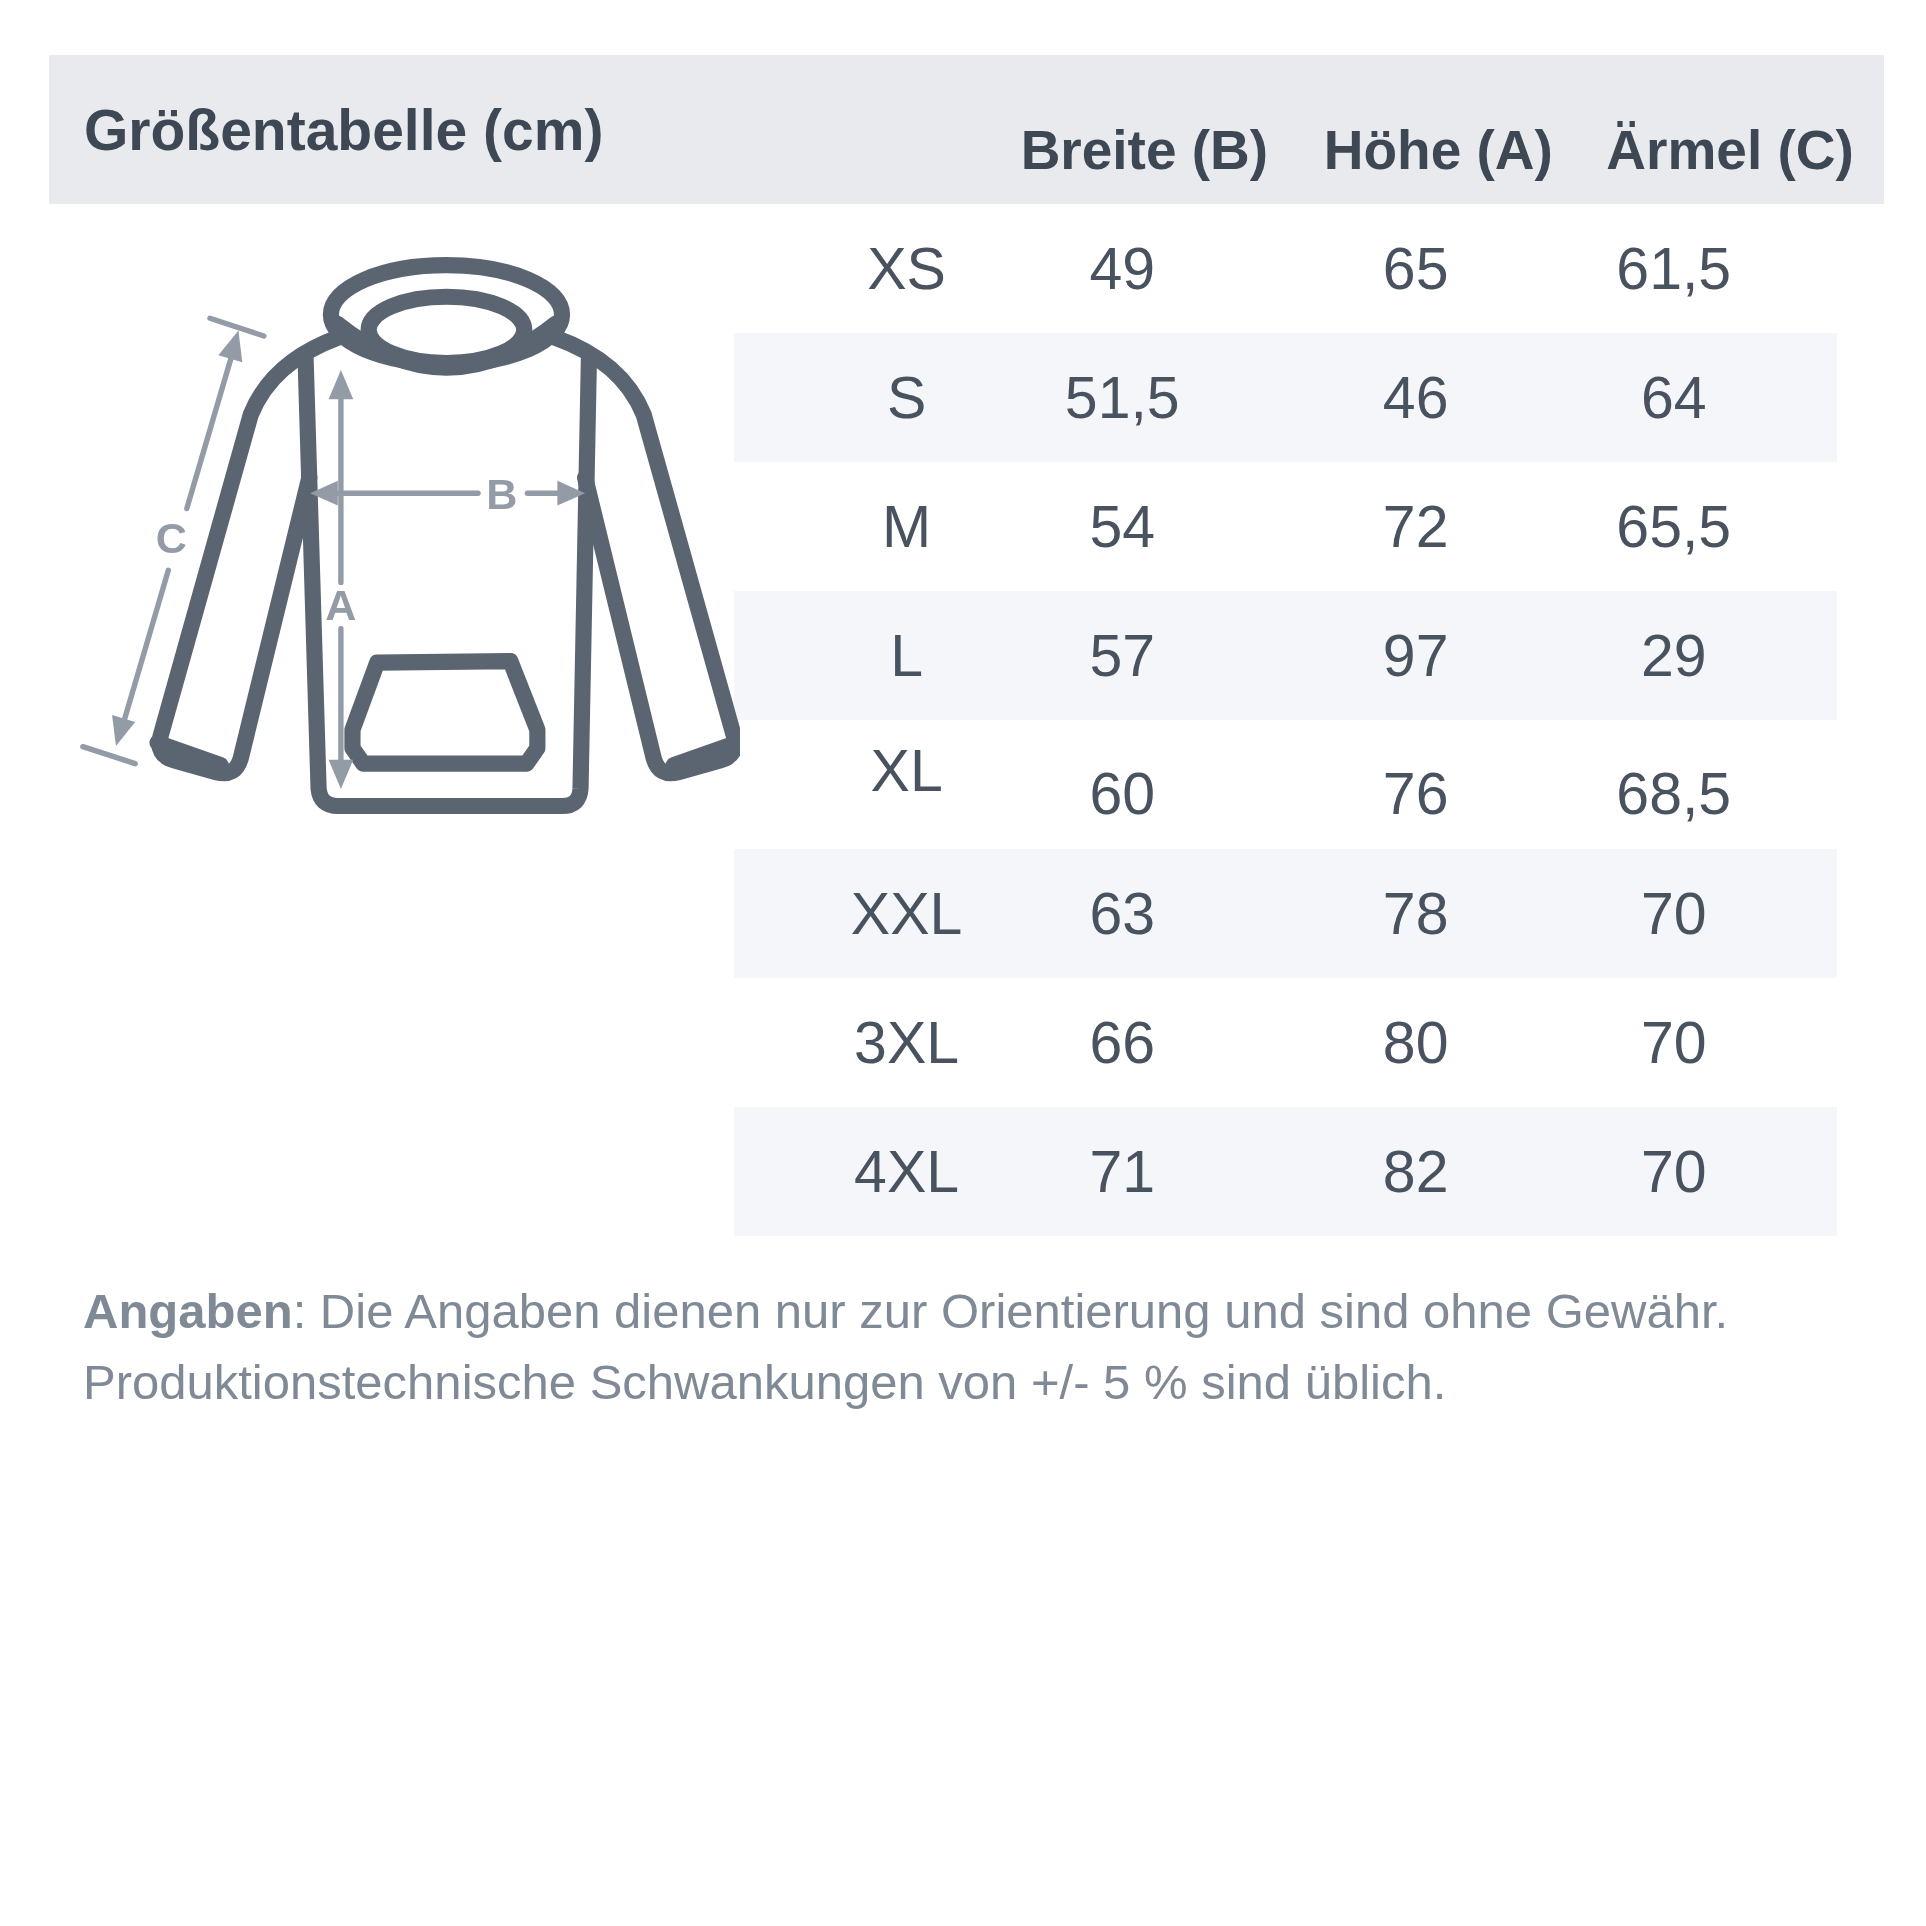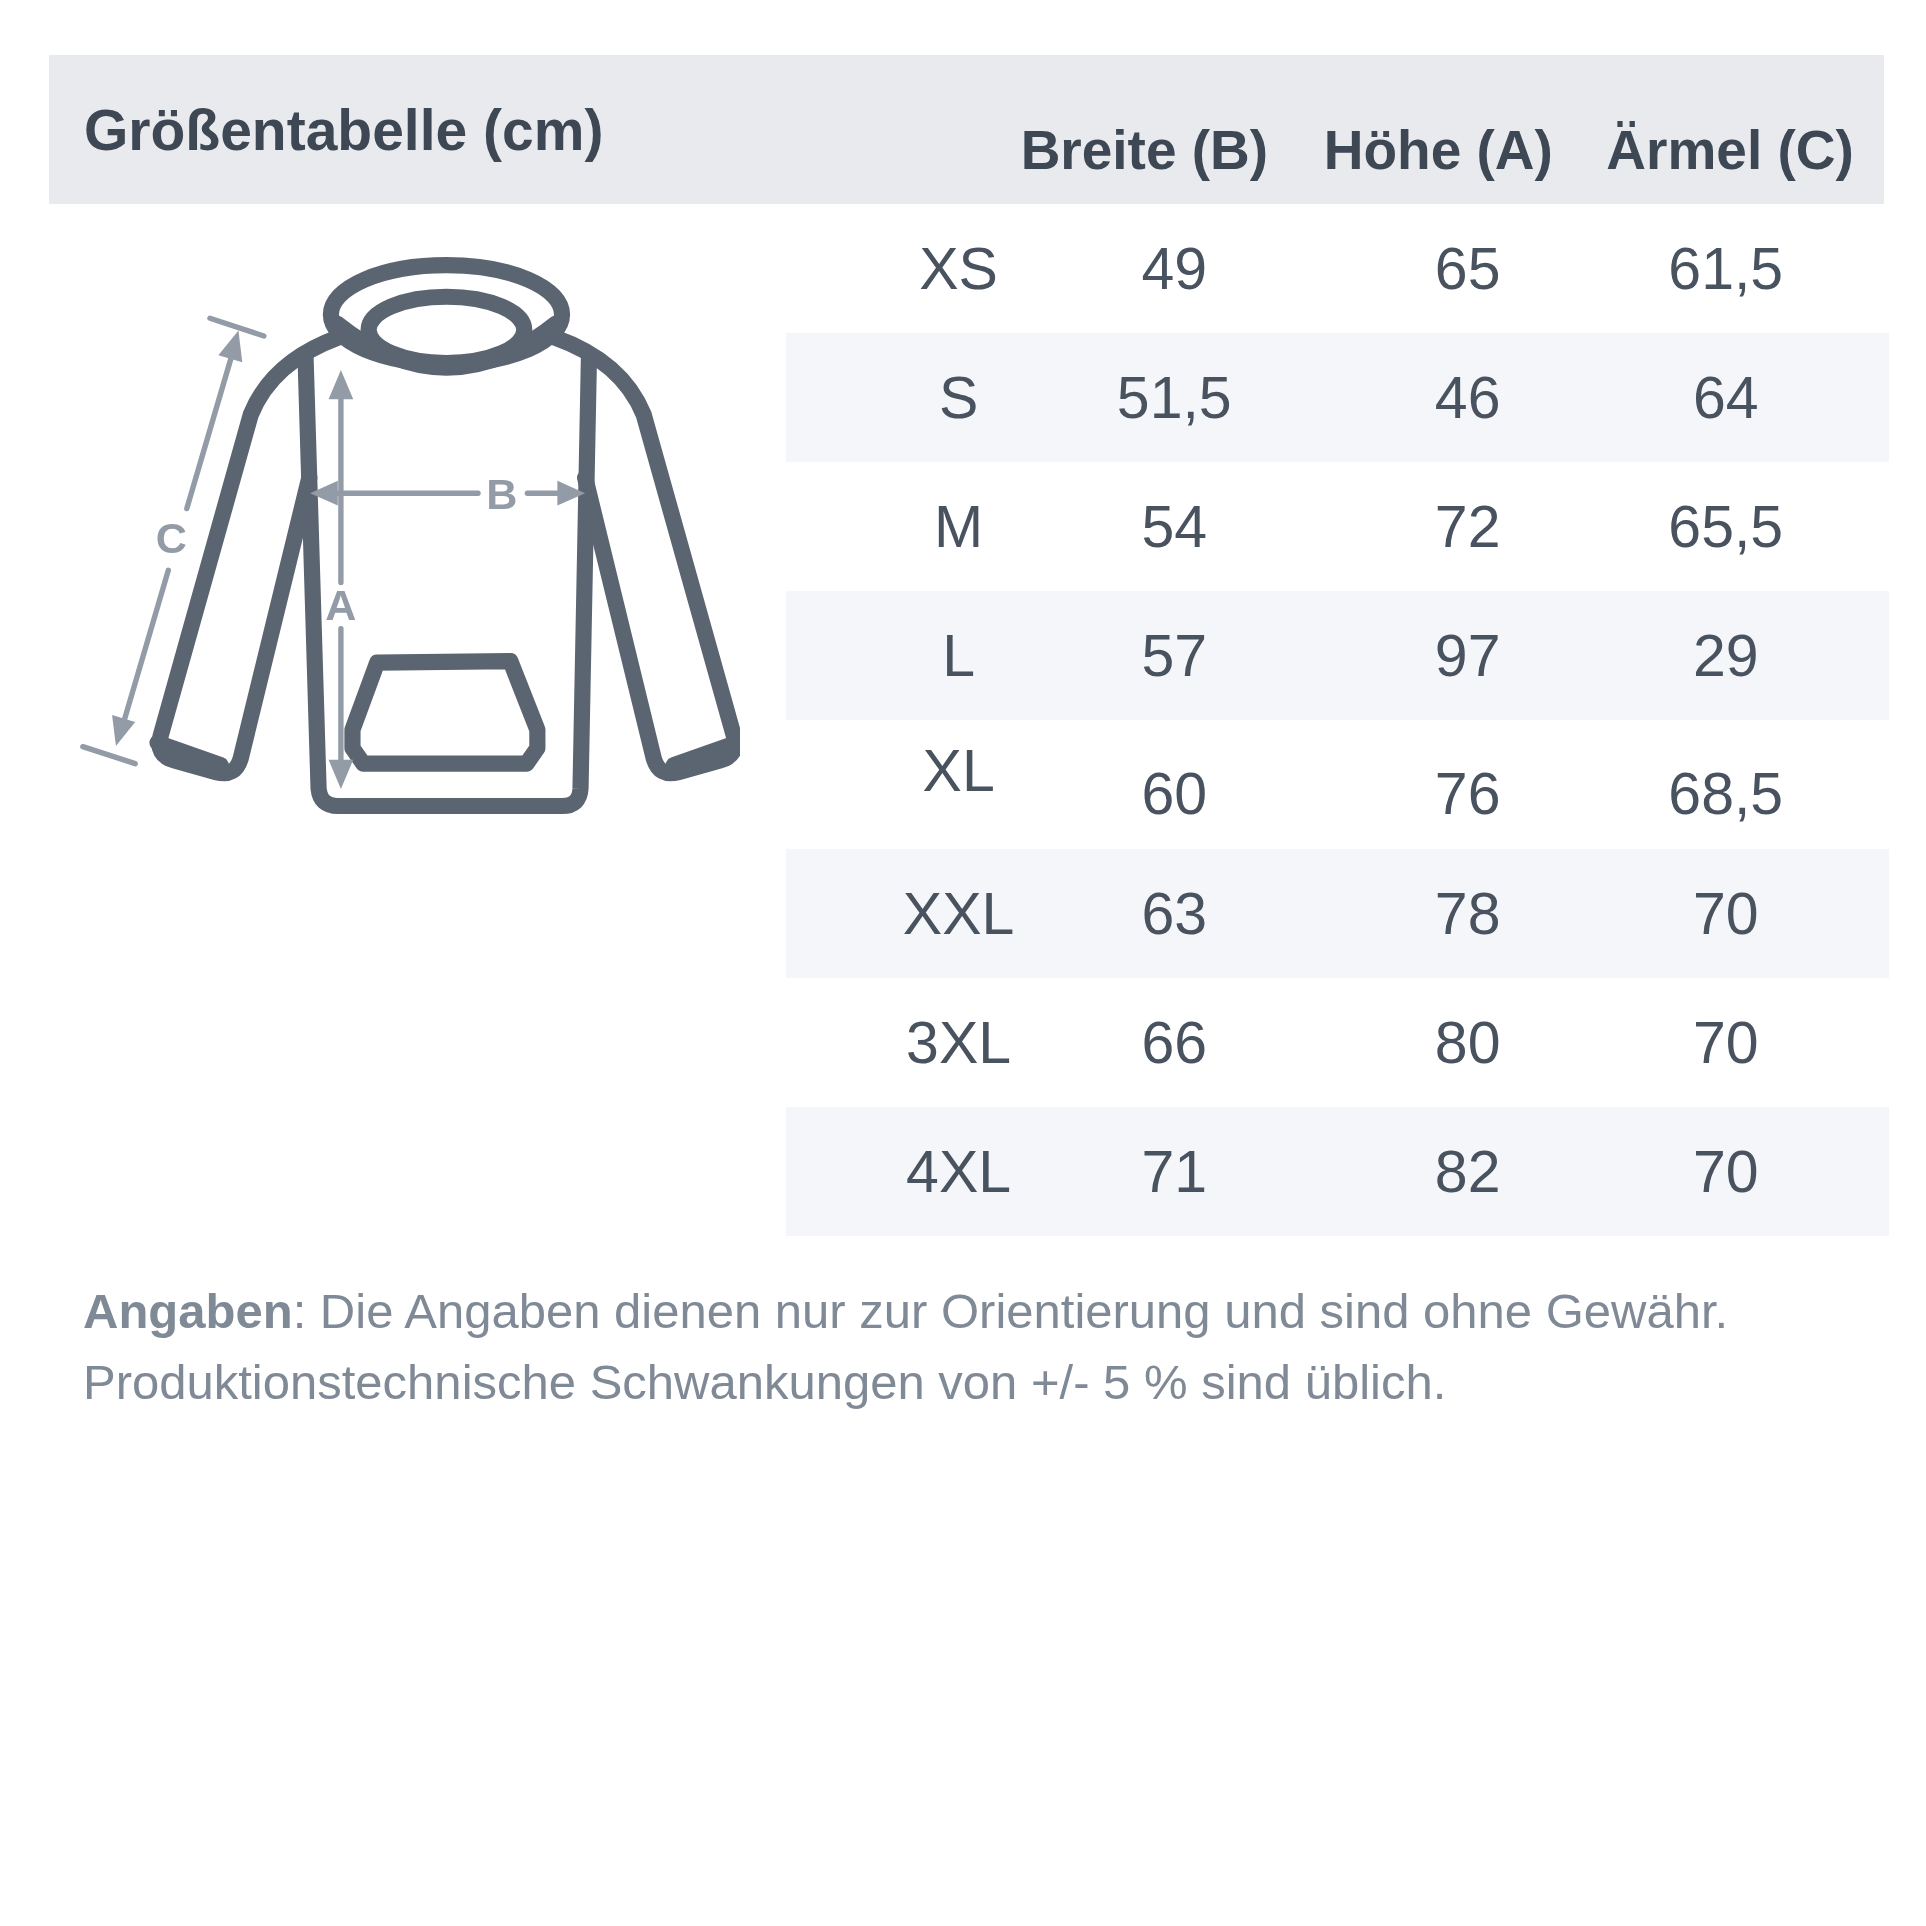--- a/index.html
+++ b/index.html
@@ -9,21 +9,21 @@
     --header-bg:#e9eaee; --row-alt:#f5f6f9; --heading:#3e4855;
     --table-text:#49525f; --note-text:#808a96; --garment:#5b6571; --dim:#939ba7;
   }
   .header-bar{position:absolute;left:49px;top:55px;width:1835px;height:149px;background:var(--header-bg);}
   .title{position:absolute;left:35px;top:50%;transform:translateY(-50%);
     font-size:57px;font-weight:bold;color:var(--heading);white-space:nowrap;}
   .hcols{position:absolute;left:727px;top:0;width:1103px;height:100%;margin-top:20px;}
   .hcol{position:absolute;top:50%;transform:translate(-50%,-50%);
     font-size:55px;font-weight:bold;color:var(--heading);white-space:nowrap;}
   .h-w{left:33.4%}.h-h{left:60.05%}.h-s{left:86.5%}
-  .size-table{position:absolute;left:786px;top:204px;width:1103px;}
+  .size-table{position:absolute;left:734px;top:204px;width:1103px;}
   .trow{position:relative;height:129px;}
   .trow:nth-child(even){background:var(--row-alt);}
   .cell{position:absolute;top:50%;transform:translate(-50%,-50%);
     font-size:59px;color:var(--table-text);white-space:nowrap;}
   .c-size{left:15.65%}.c-w{left:35.2%}.c-h{left:61.8%}.c-s{left:85.2%}
   
   .trow:nth-child(5) .c-size{top:39.5%;}
   .trow:nth-child(5) .c-w,.trow:nth-child(5) .c-h,.trow:nth-child(5) .c-s{top:57.5%;}
   .diagram{position:absolute;left:62px;top:208px;width:678px;height:632px;}
   .note{position:absolute;left:83px;top:1276px;width:1788px;

